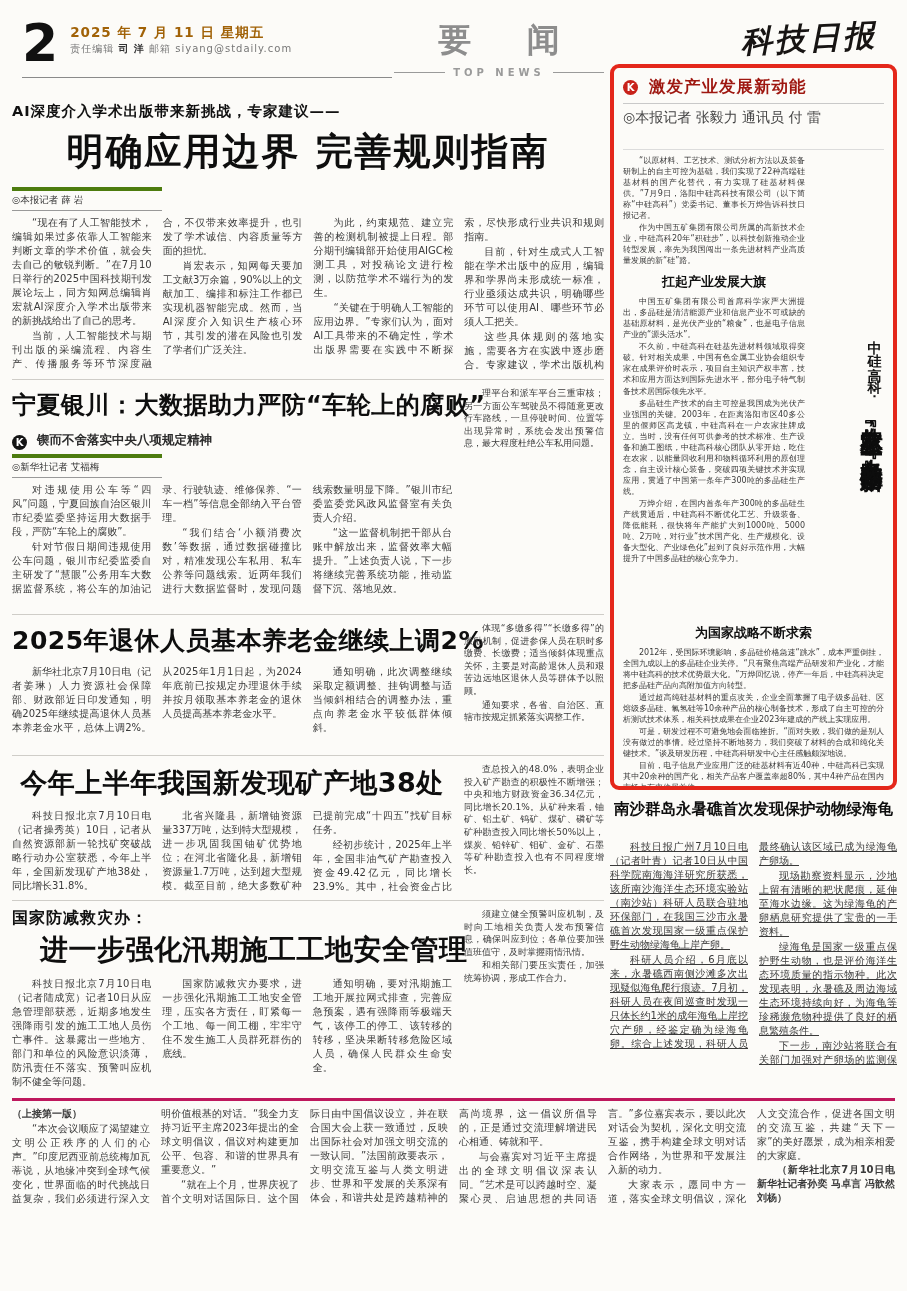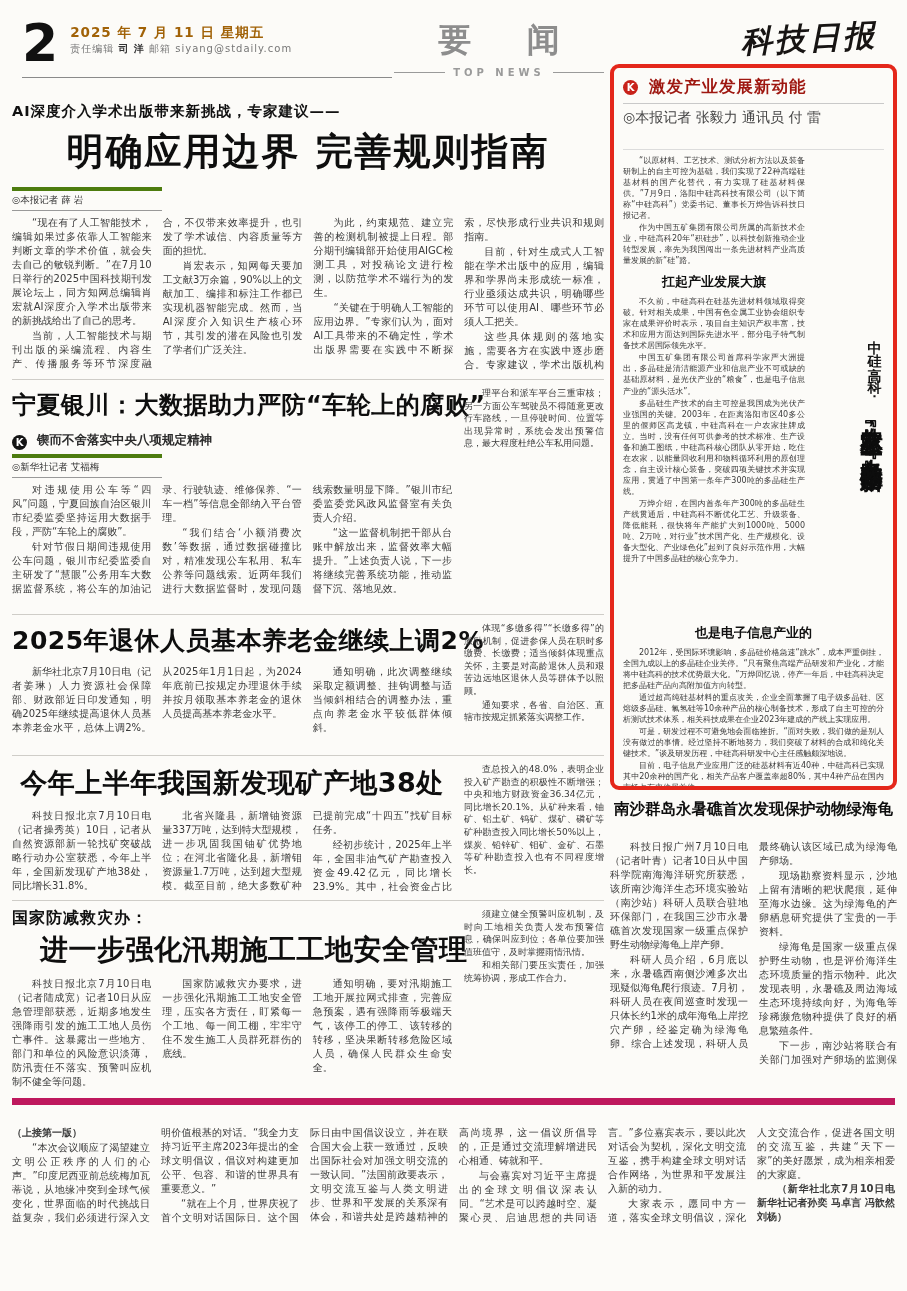--- a/index.html
+++ b/index.html
@@ -54,24 +54,24 @@
   .silicon-top { display:flex; height:462px; overflow:hidden; }
   .silicon-narrow { width:182px; flex:none; font-size:8px; line-height:1.38; text-align:justify; color:#3a3a3a; }
   .silicon-vertical { flex:1; writing-mode:vertical-rl; text-orientation:upright; display:flex; justify-content:center; padding-top:8px; }
   .vt-small { font-size:14px; font-weight:bold; letter-spacing:13px; color:#141414; margin-left:8px; }
   .vt-big { font-size:23px; font-weight:900; color:#0d0d0d; line-height:1.05; letter-spacing:1px; }
   .subhead { font-size:13px; font-weight:900; color:#111; text-align:center; text-indent:0; margin:7px 0 5px; }
   .silicon-bottom { font-size:8px; line-height:1.38; text-align:justify; color:#3a3a3a; margin-top:4px; height:185px; overflow:hidden; }
 
   .turtle { margin-top:9px; }
   .turtle-headline { font-size:15.5px; letter-spacing:0; white-space:nowrap; margin-bottom:20px; }
-  .turtle-body { height:238px; }
-
-  
-  .bottom-block { position:absolute; top:1098px; left:12px; width:883px; height:183px; border-top:7px solid #be185d; padding-top:21px; }
+  .turtle-body { height:238px;text-decoration:underline; }
+
+  
+  .bottom-block { position:absolute; top:1098px; left:12px; width:883px; height:183px; border-top:3px solid #be185d; padding-top:6px; }
   .cont-lead { font-weight:bold; text-indent:0; }
   .credit { font-weight:bold; }
 </style>
 </head>
 <body>
 
 <div class="page">
 
   <div class="masthead-bar">
     <div class="hdr-left">
@@ -194,33 +194,33 @@
       <div class="silicon-byline">◎本报记者 张毅力  通讯员 付 雷</div>
 
       <div class="silicon-top">
         <div class="silicon-narrow">
           <div>
               <p>“以原材料、工艺技术、测试分析方法以及装备研制上的自主可控为基础，我们实现了22种高端硅基材料的国产化替代，有力实现了硅基材料保供。”7月9日，洛阳中硅高科技有限公司（以下简称“中硅高科”）党委书记、董事长万烨告诉科技日报记者。</p>
               <p>作为中国五矿集团有限公司所属的高新技术企业，中硅高科20年“积硅步”，以科技创新推动企业转型发展，率先为我国闯出一条先进材料产业高质量发展的新“硅”路。</p>
             </div>
           <div class="subhead">扛起产业发展大旗</div>
           <div>
+              <p>中国五矿集团有限公司首席科学家严大洲提出，多晶硅是清洁能源产业和信息产业不可或缺的基础原材料，是光伏产业的“粮食”，也是电子信息产业的“源头活水”。</p>
               <p>不久前，中硅高科在硅基先进材料领域取得突破。针对相关成果，中国有色金属工业协会组织专家在成果评价时表示，项目自主知识产权丰富，技术和应用方面达到国际先进水平，部分电子特气制备技术居国际领先水平。</p>
-              <p>中国五矿集团有限公司首席科学家严大洲提出，多晶硅是清洁能源产业和信息产业不可或缺的基础原材料，是光伏产业的“粮食”，也是电子信息产业的“源头活水”。</p>
               <p>多晶硅生产技术的自主可控是我国成为光伏产业强国的关键。2003年，在距离洛阳市区40多公里的偃师区高龙镇，中硅高科在一户农家挂牌成立。当时，没有任何可供参考的技术标准、生产设备和施工图纸，中硅高科核心团队从零开始，吃住在农家，以能量回收利用和物料循环利用的原创理念，自主设计核心装备，突破四项关键技术并实现应用，贯通了中国第一条年产300吨的多晶硅生产线。</p>
               <p>万烨介绍，在国内首条年产300吨的多晶硅生产线贯通后，中硅高科不断优化工艺、升级装备、降低能耗，很快将年产能扩大到1000吨、5000吨、2万吨，对行业“技术国产化、生产规模化、设备大型化、产业绿色化”起到了良好示范作用，大幅提升了中国多晶硅的核心竞争力。</p>
             </div>
         </div>
         <div class="silicon-vertical">
           <span class="vt-small">中硅高科：</span>
           <span class="vt-big">从农家『出发』，走出一条『硅』基创新路</span>
         </div>
       </div>
 
-      <div class="subhead">也是电子信息产业的</div>
+      <div class="subhead">为国家战略不断求索</div>
       <div class="silicon-bottom">
           <p>2012年，受国际环境影响，多晶硅价格急速“跳水”，成本严重倒挂，全国九成以上的多晶硅企业关停。“只有聚焦高端产品研发和产业化，才能将中硅高科的技术优势最大化。”万烨回忆说，停产一年后，中硅高科决定把多晶硅产品向高附加值方向转型。</p>
           <p>通过超高纯硅基材料的重点攻关，企业全面掌握了电子级多晶硅、区熔级多晶硅、氯氢硅等10余种产品的核心制备技术，形成了自主可控的分析测试技术体系，相关科技成果在企业2023年建成的产线上实现应用。</p>
           <p>可是，研发过程不可避免地会面临挫折。“面对失败，我们做的是别人没有做过的事情。经过坚持不断地努力，我们突破了材料的合成和纯化关键技术。”谈及研发历程，中硅高科研发中心主任感触颇深地说。</p>
           <p>目前，电子信息产业应用广泛的硅基材料有近40种，中硅高科已实现其中20余种的国产化，相关产品客户覆盖率超80%，其中4种产品在国内市场占有率位居首位。</p>
           <p>协同创新，互促双赢。为支撑未来发展战略，下游厂商会提前提出新产品具体需求，中硅高科则迅速响应，启动预研与技术攻关，高效完成产品初步测试验证。通过深度协同合作模式，下游厂商的新品开发周期大幅缩短，中硅高科也同步实现技术迭代升级。双方不仅筑牢了稳固的客户关系，更构建起相互驱动、互利共生的良性循环。这一模式充分体现了产业链协同创新对产业升级的支撑作用。</p>
         </div>
     </div>
 
     <div class="turtle">

